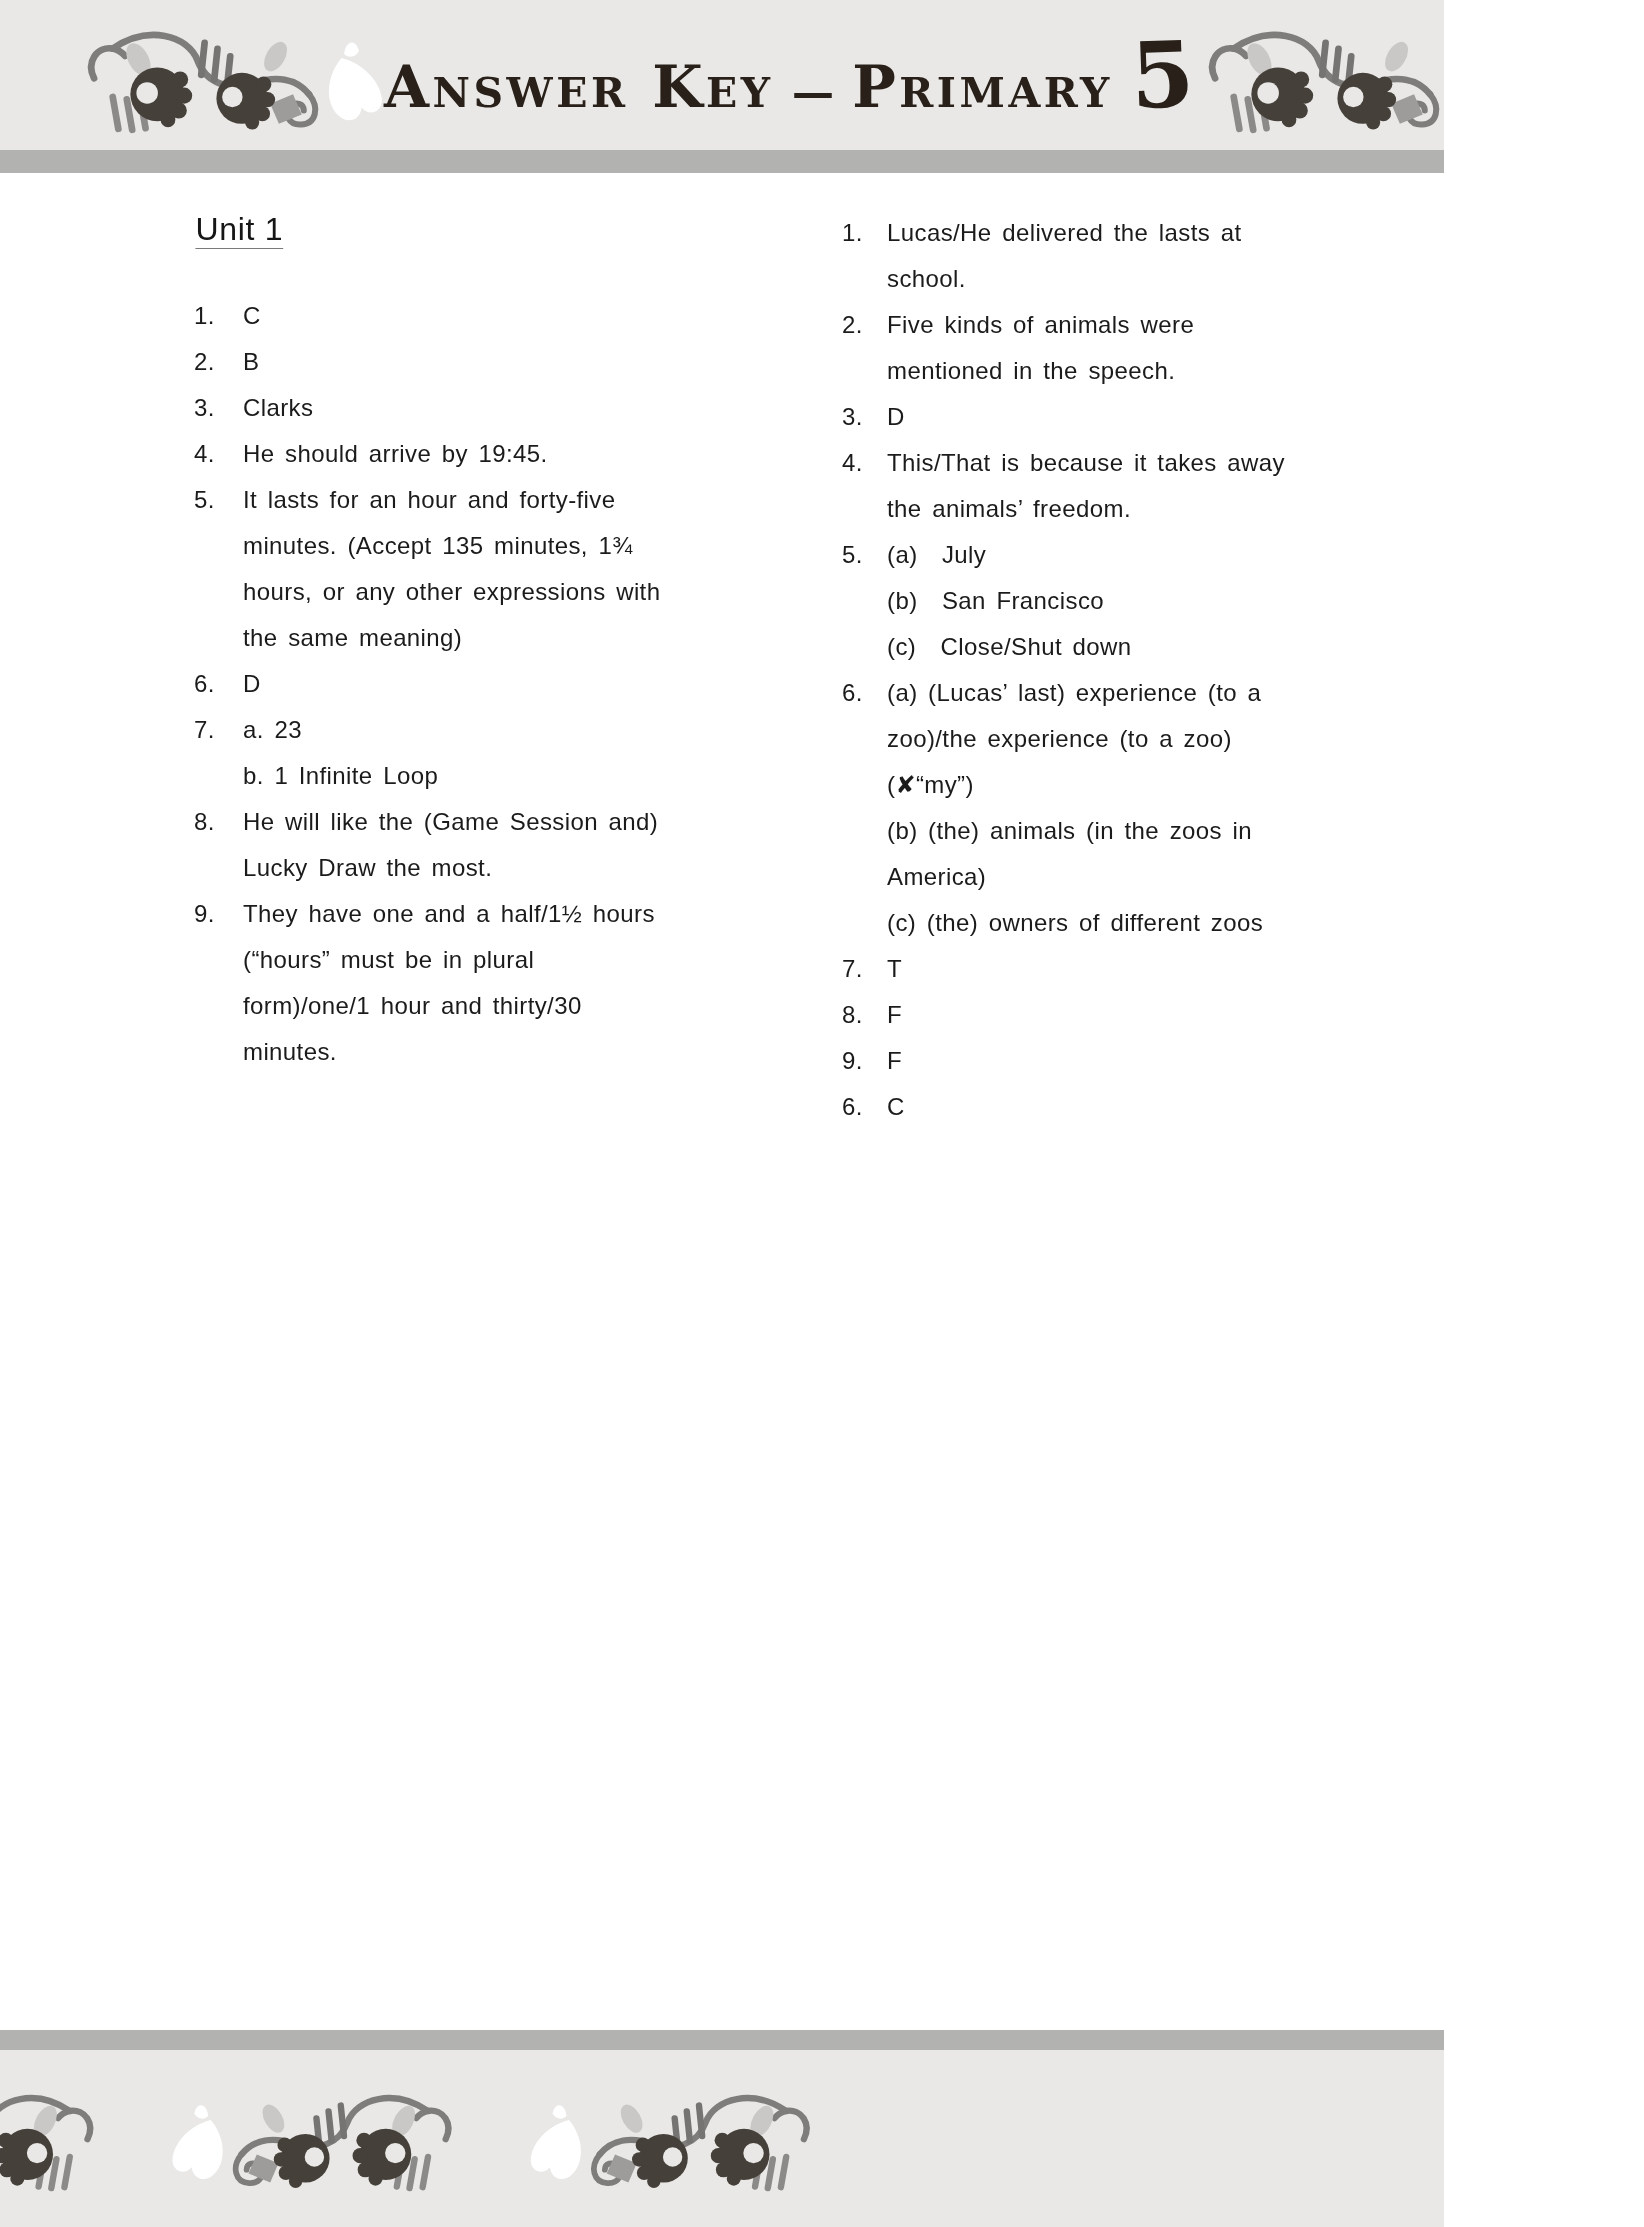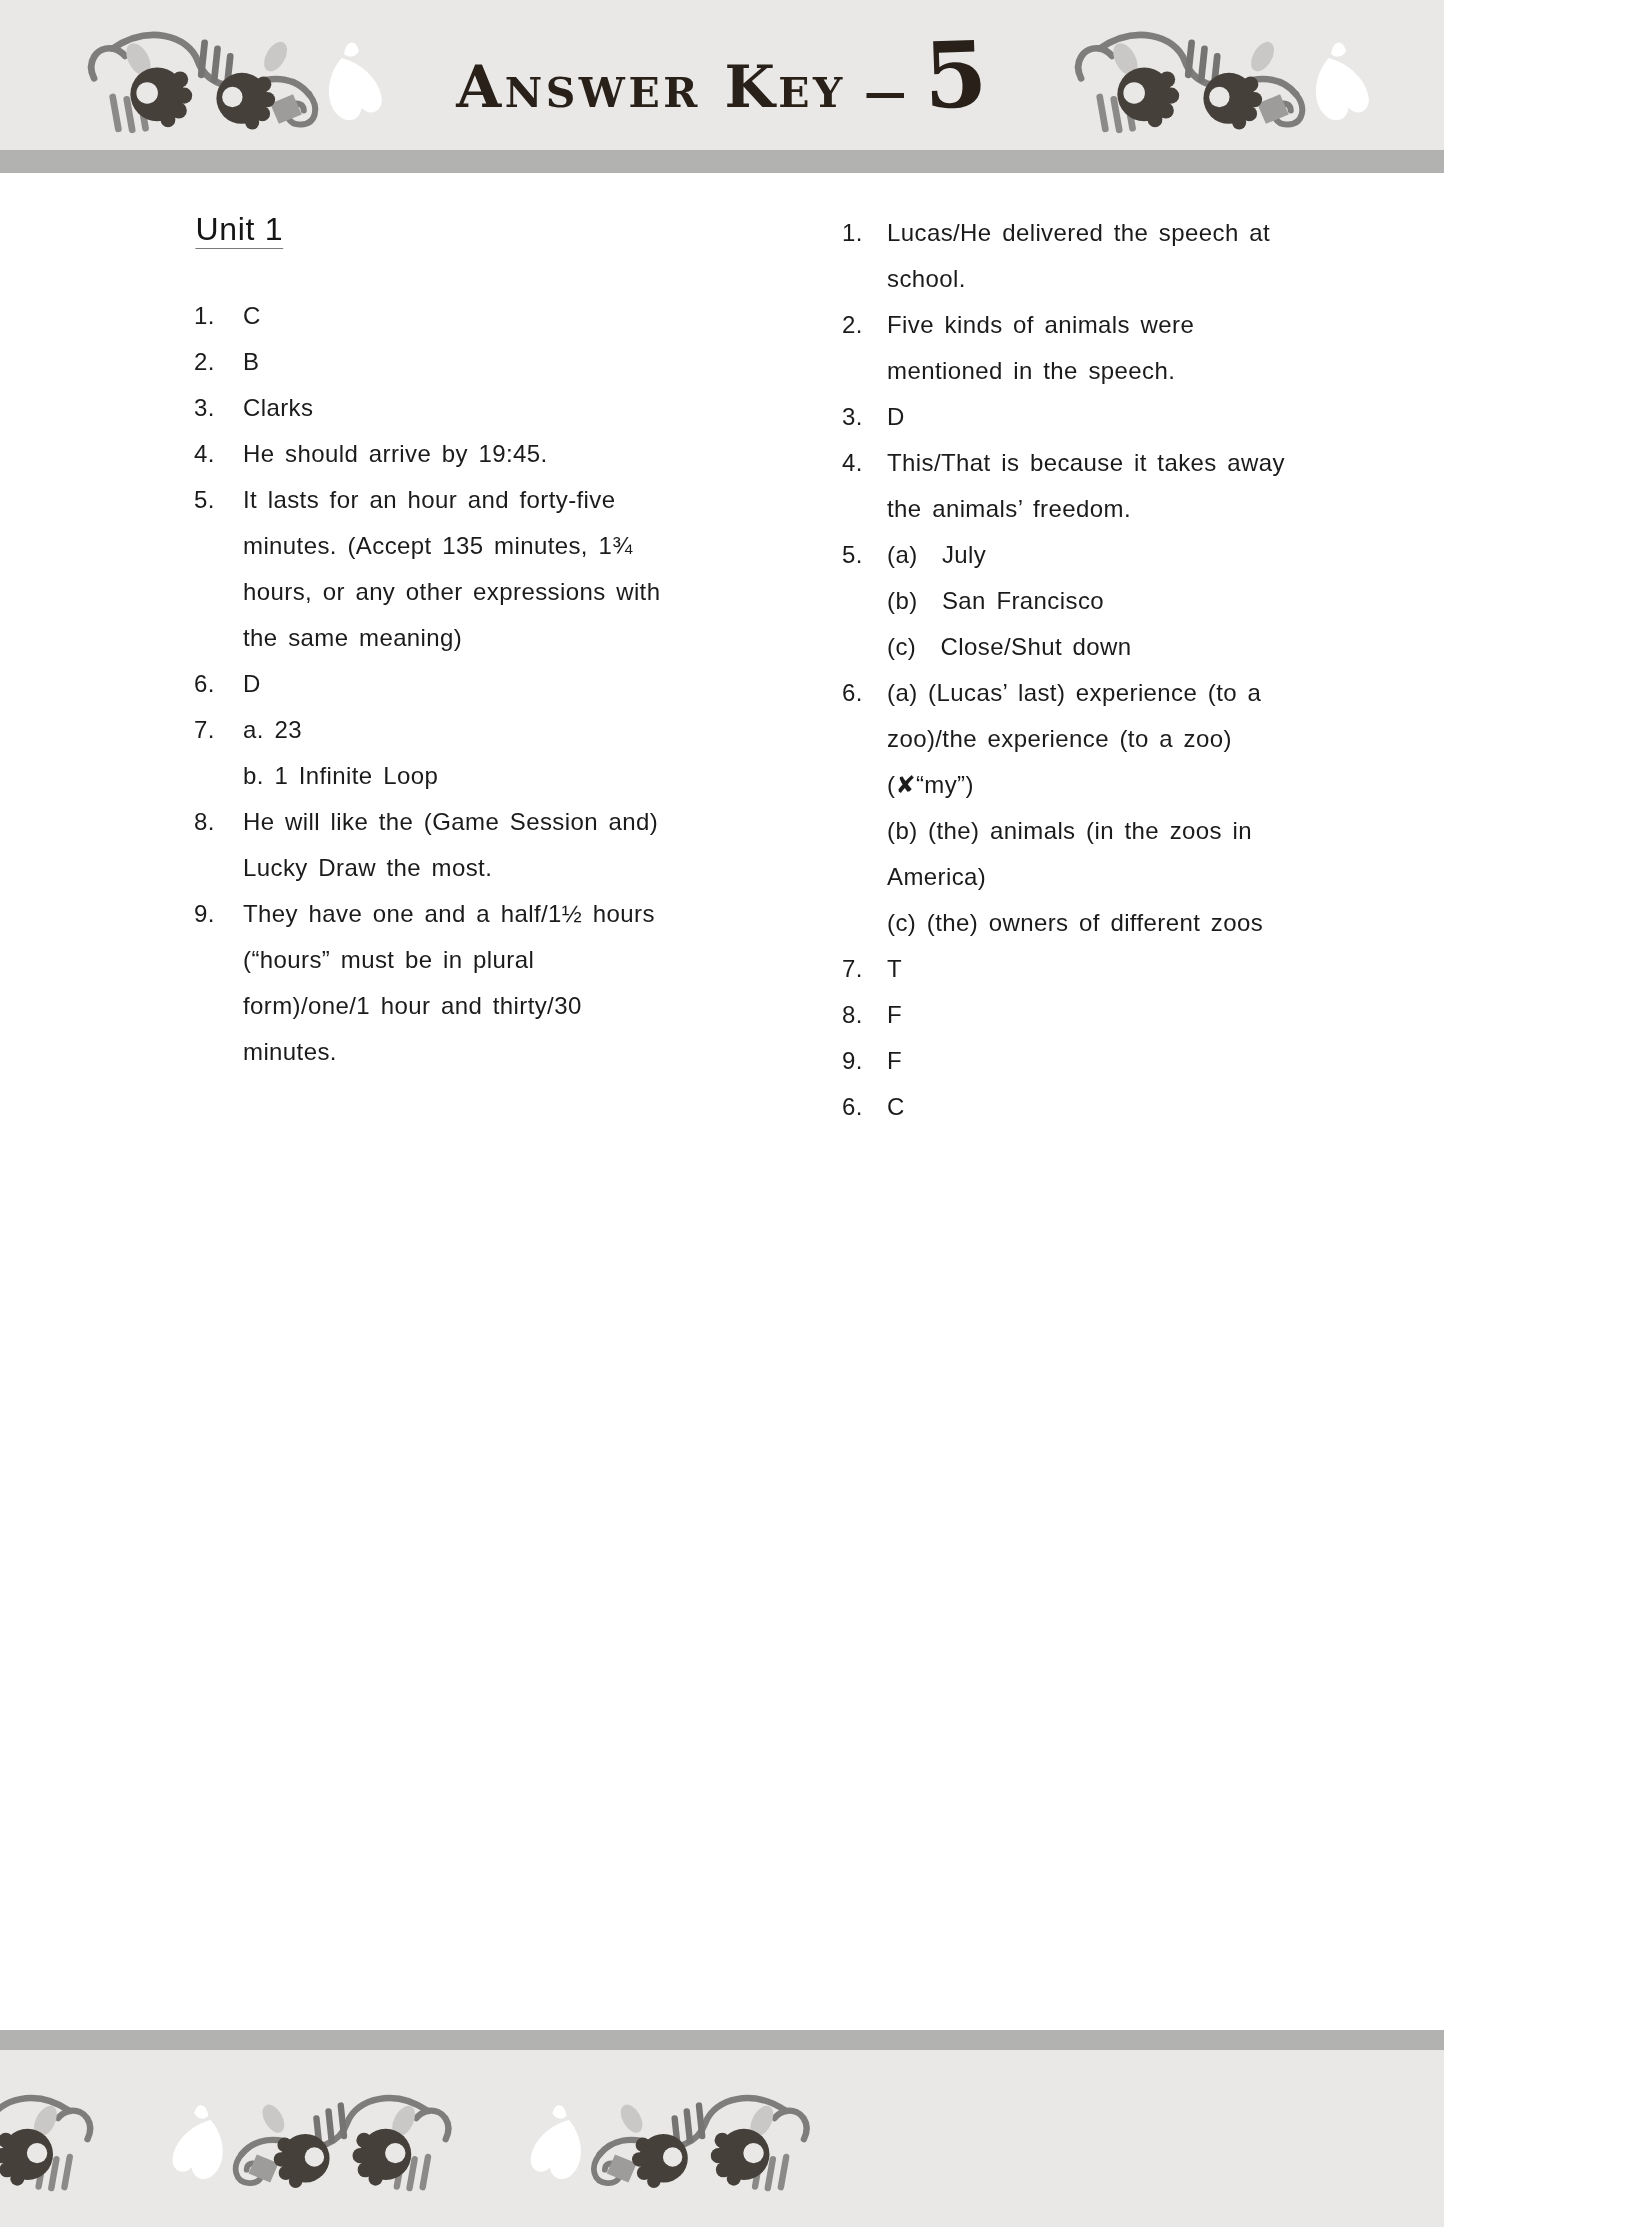--- a/index.html
+++ b/index.html
@@ -115,20 +115,21 @@
 
   <header class="band header-band">
     <div class="ornament">
       <svg viewBox="0 0 460 180">
           <use href="#motif"></use>
         </svg>
     </div>
     <h1 class="title">
       <span class="t-caps">Answer Key</span>
       <span class="t-dash">—</span>
+      <span class="t-caps">Primary</span>
       <span class="t-num">5</span>
     </h1>
     <div class="ornament">
       <svg viewBox="0 0 460 180">
           <use href="#motif"></use>
         </svg>
     </div>
   </header>
 
   <div class="divider"></div>
@@ -182,21 +183,21 @@
 form)/one/1 hour and thirty/30
 minutes.</span>
         </li>
       </ol>
     </section>
 
     <section class="col-2">
       <ol class="answers">
         <li class="answer-row">
           <span class="num">1.</span>
-          <span class="txt">Lucas/He delivered the speech at
+          <span class="txt">Lucas/He delivered the lasts at
 school.</span>
         </li>
         <li class="answer-row">
           <span class="num">2.</span>
           <span class="txt">Five kinds of animals were
 mentioned in the speech.</span>
         </li>
         <li class="answer-row">
           <span class="num">3.</span>
           <span class="txt">D</span>

